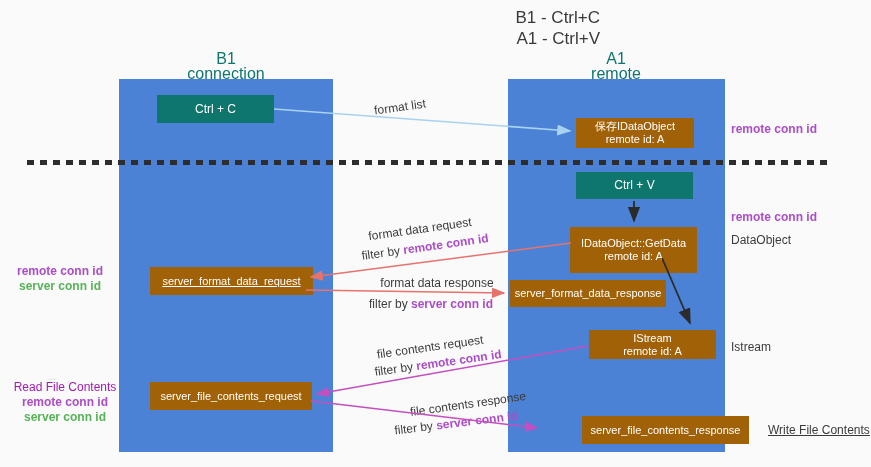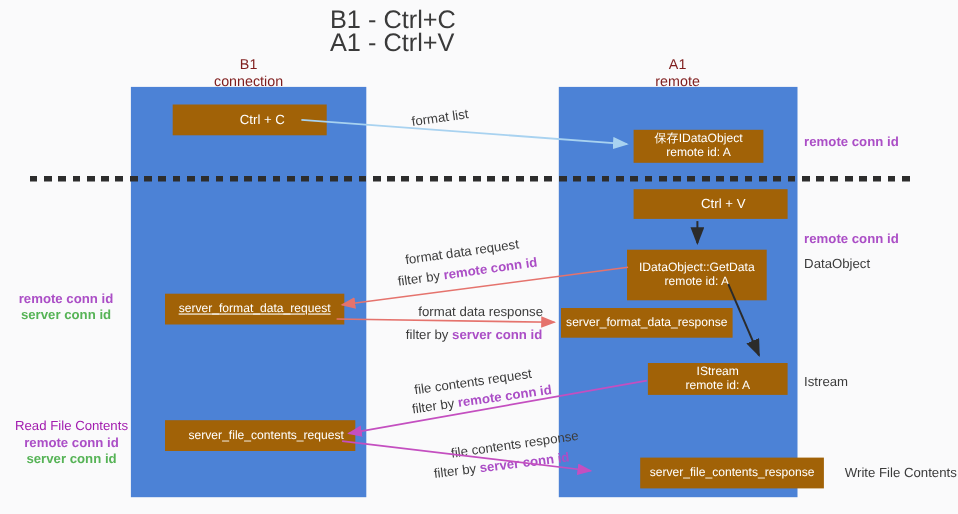--- a/index.html
+++ b/index.html
@@ -8,24 +8,24 @@
     background:#fafafb;
     font-family:"Liberation Sans","DejaVu Sans",sans-serif;
     color:#3b3b3b;
   }
   .lane{position:absolute;background:#4c82d6;}
   .node{
     position:absolute;background:#a16207;color:#fff;
     display:flex;flex-direction:column;align-items:center;justify-content:center;
     font-size:11px;line-height:13px;text-align:center;white-space:nowrap;
   }
-  .node.green{background:#a16207;font-size:12px;padding-left:23px;}
-  .hdr{position:absolute;text-align:center;font-size:13px;line-height:15px;color:#7f1d1d;}
-  .title{position:absolute;left:300px;top:7px;width:300px;text-align:left;
-    font-size:23px;line-height:21px;color:#3a3a3a;}
+  .node.green{background:#0f766e;font-size:12px;}
+  .hdr{position:absolute;text-align:center;font-size:16px;line-height:15px;color:#0f766e;}
+  .title{position:absolute;left:300px;top:7px;width:300px;text-align:right;
+    font-size:17px;line-height:21px;color:#3a3a3a;}
   .dashes{position:absolute;left:27px;top:160px;width:803px;height:5px;
     background:repeating-linear-gradient(90deg,#2d2d2d 0 7px,transparent 7px 13px);}
   .flabel{position:absolute;white-space:nowrap;font-size:12px;color:#3c3c3c;
     transform:translate(-50%,-50%);}
   .rot8{transform:translate(-50%,-50%) rotate(-8deg);}
   .rot7{transform:translate(-50%,-50%) rotate(-7deg);}
   .purple{color:#ab4ec6;font-weight:bold;}
   .greenlbl{color:#56b356;font-weight:bold;}
   .plain{color:#a21caf;font-weight:normal;}
   .side{position:absolute;font-size:12px;white-space:nowrap;}
@@ -72,21 +72,21 @@
 <div class="node z3" style="left:150px;top:267px;width:163px;height:28px;text-decoration:underline;">
   <span>server_format_data_request</span>
 </div>
 <div class="node z3" style="left:510px;top:280px;width:156px;height:27px;">
   <span>server_format_data_response</span>
 </div>
 <div class="node z3" style="left:589px;top:330px;width:127px;height:29px;">
   <span>IStream</span>
   <span>remote id: A</span>
 </div>
-<div class="node z3" style="left:150px;top:382px;width:162px;height:28px;padding-left:11px;">
+<div class="node z3" style="left:150px;top:382px;width:162px;height:28px;">
   <span>server_file_contents_request</span>
 </div>
 <div class="node z3" style="left:543px;top:416px;width:167px;height:28px;margin-left:39px;">
   <span>server_file_contents_response</span>
 </div>
 
 <svg class="overlay" width="871" height="467" viewBox="0 0 871 467">
   <defs>
     <marker id="m-blue" markerWidth="9" markerHeight="7" refX="8" refY="3.5" orient="auto">
         <path d="M0,0 L9,3.5 L0,7 z" fill="#a8d2f0"></path>
@@ -129,21 +129,21 @@
 
 <div class="flabel rot8" style="left:468px;top:404px;">file contents response</div>
 <div class="flabel rot7" style="left:456px;top:423px;">
   <span>filter by </span><span class="purple">server conn id</span>
 </div>
 
 <div class="side purple" style="left:731px;top:122px;">remote conn id</div>
 <div class="side purple" style="left:731px;top:210px;">remote conn id</div>
 <div class="side" style="left:731px;top:233px;">DataObject</div>
 <div class="side" style="left:731px;top:340px;">Istream</div>
-<div class="side" style="left:768px;top:423px;">Write File Contents</div>
+<div class="side" style="left:768px;top:423px;text-decoration:underline;">Write File Contents</div>
 
 <div class="side-block" style="left:5px;top:264px;width:110px;">
   <div class="purple">remote conn id</div>
   <div class="greenlbl">server conn id</div>
 </div>
 <div class="side-block" style="left:5px;top:380px;width:120px;">
   <div class="plain">Read File Contents</div>
   <div class="purple">remote conn id</div>
   <div class="greenlbl">server conn id</div>
 </div>

